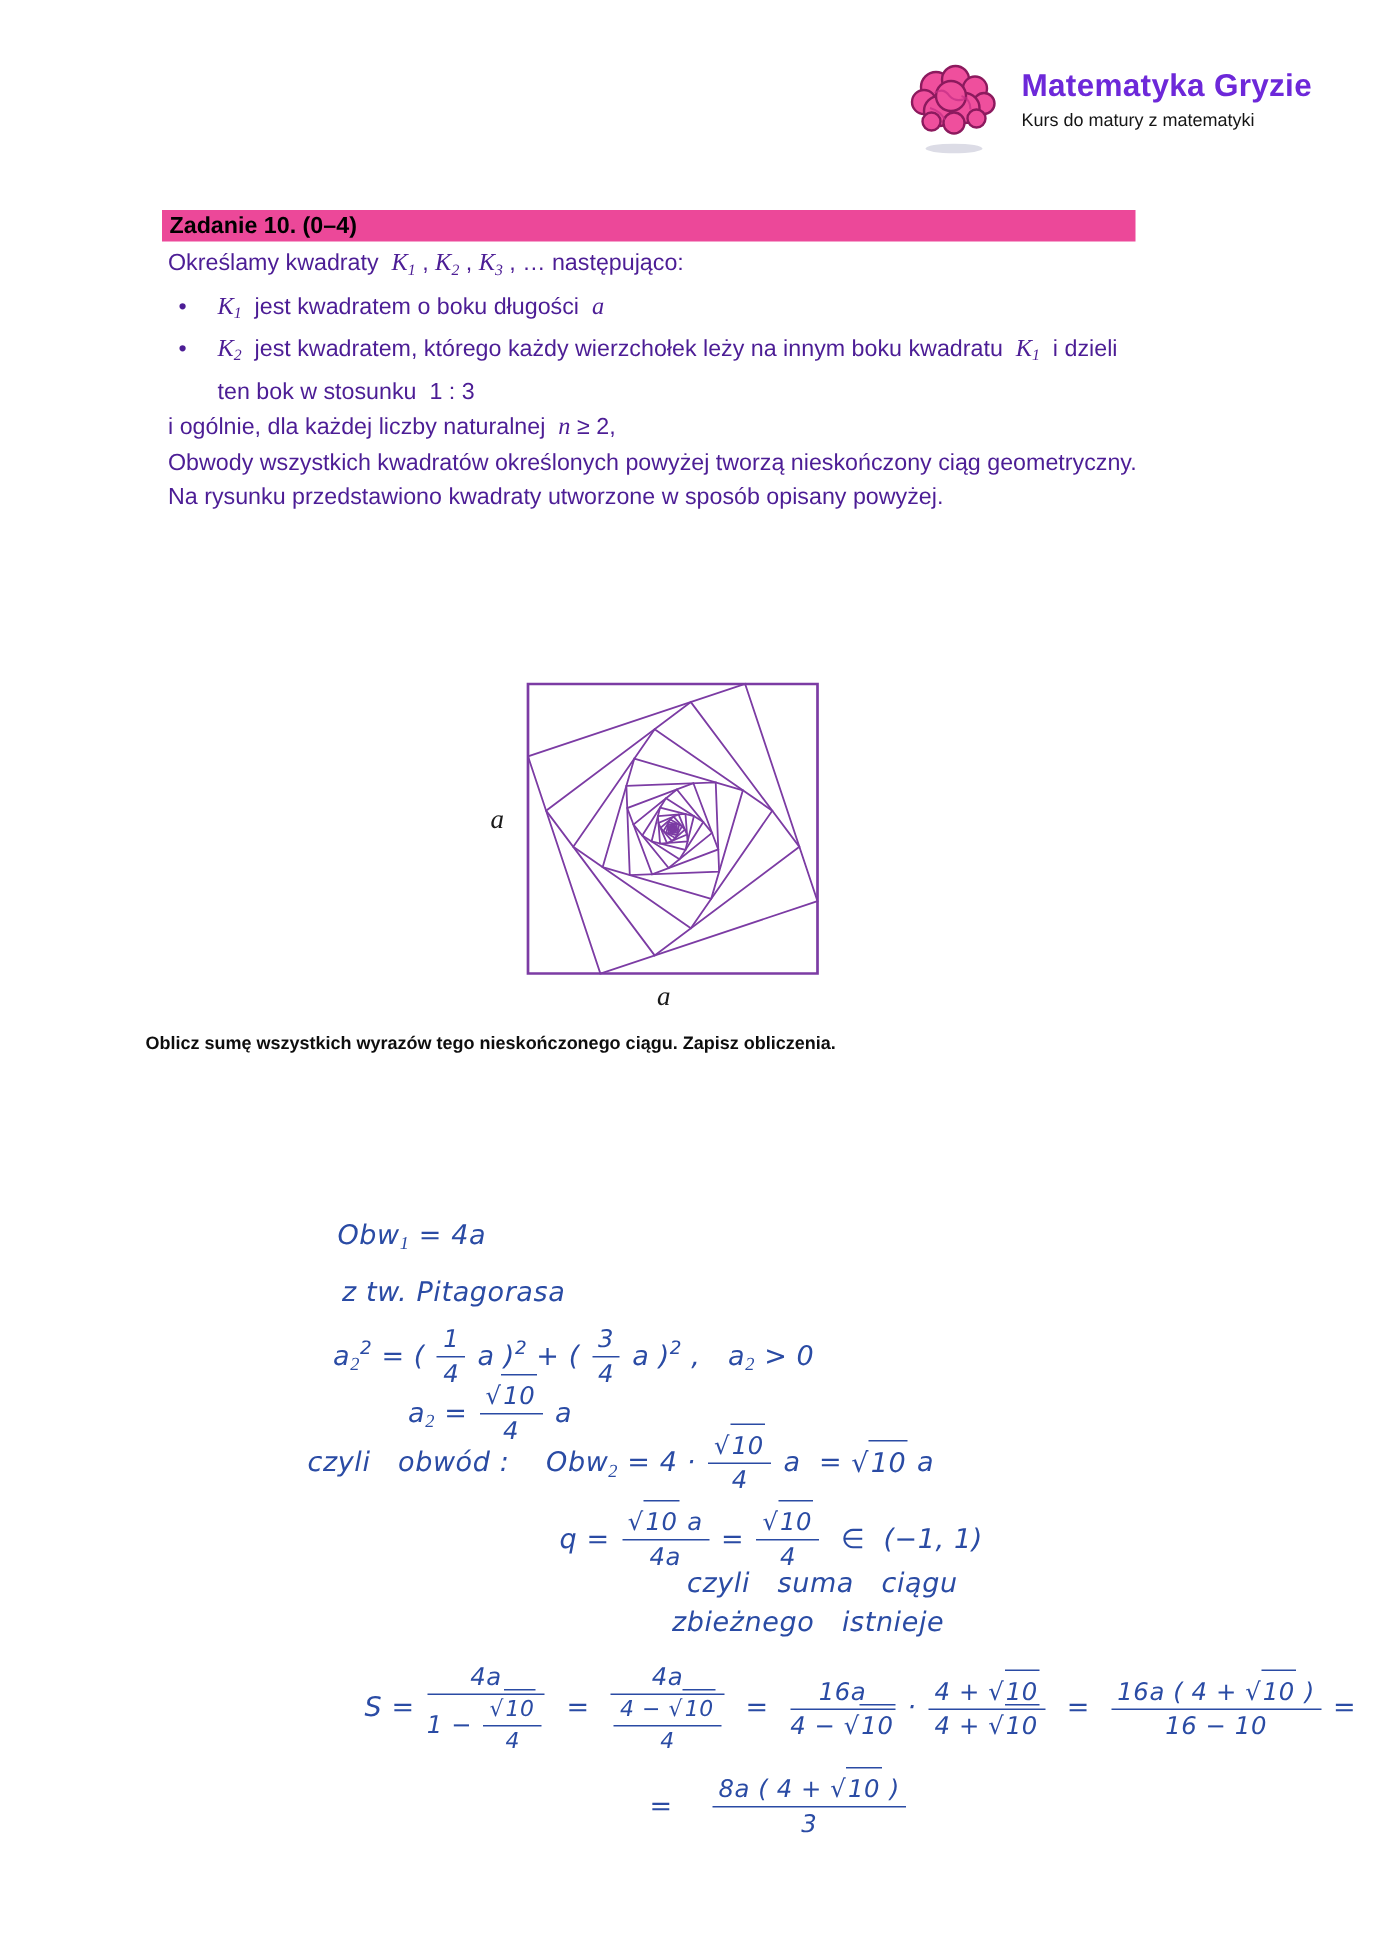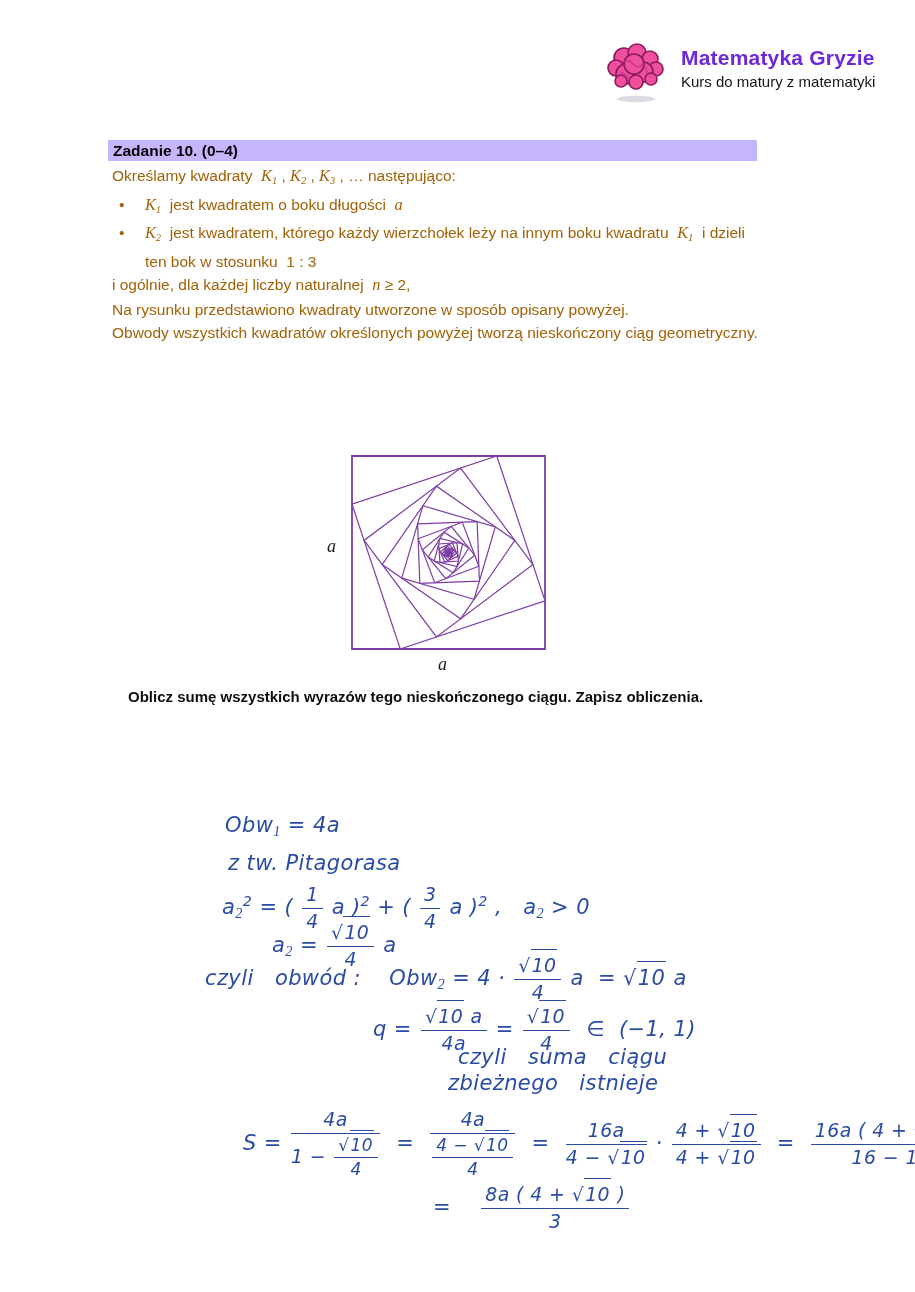--- a/index.html
+++ b/index.html
@@ -4,53 +4,53 @@
 <style>
   html,body{margin:0;padding:0;background:#ffffff;}
   .page{position:relative;width:915px;height:1292px;background:#ffffff;
         font-family:"Liberation Sans",sans-serif;color:#1b1b1b;overflow:hidden;}
 
   
   .logo{position:absolute;left:603px;top:38px;display:flex;align-items:flex-start;}
   .logo-art{position:relative;width:68px;height:66px;flex:0 0 auto;}
   .logo-textwrap{margin-left:10px;padding-top:8px;}
   .logo-title{font-size:21px;font-weight:bold;color:#6d28d9;letter-spacing:.2px;line-height:1.1;}
-  .logo-subtitle{font-size:15px;color:#151515;margin-top:4px;}
+  .logo-subtitle{font-size:12px;color:#151515;margin-top:4px;}
 
   
   .header-bar{position:absolute;left:108px;top:140px;width:649px;height:21px;
-              background:#c4b5fd;display:flex;align-items:center;}
+              background:#ec4899;display:flex;align-items:center;}
   .header-title{font-weight:bold;font-size:15.5px;color:#000;padding-left:5px;}
 
   
   .body-text{position:absolute;left:112px;top:164px;width:652px;
-             font-size:15.5px;line-height:23.5px;color:#a16207;}
+             font-size:15.5px;line-height:23.5px;color:#4c1d95;}
   .block{position:relative;}
   .block .txt{white-space:pre-wrap;}
   .block.bullet{padding-left:33px;}
   .block.bullet::before{content:"•";position:absolute;left:7px;top:0;}
   .tk-var{font-family:"Liberation Serif",serif;font-style:italic;font-size:1.05em;}
   .tk-sub{font-family:"Liberation Serif",serif;font-style:italic;font-size:.68em;vertical-align:-.3em;}
   .tk-sup{font-size:.68em;vertical-align:.55em;}
 
   
   .figure{position:absolute;left:350px;top:454px;width:193px;height:193px;}
   .fig-label{position:absolute;font-family:"Liberation Serif",serif;font-style:italic;
              font-size:18px;color:#1b1b1b;}
   .fig-label.left{left:-23px;top:82px;}
   .fig-label.bottom{left:88px;top:200px;}
 
   
-  .instruction{position:absolute;left:128px;top:688px;width:660px;
-               font-weight:bold;font-size:15px;color:#0e0e0e;}
+  .instruction{position:absolute;left:97px;top:688px;width:660px;
+               font-weight:bold;font-size:12px;color:#0e0e0e;}
 
   
   .solution{position:absolute;left:110px;top:805px;width:640px;height:460px;
             font-family:"DejaVu Sans",sans-serif;font-style:italic;
-            font-size:21px;letter-spacing:.4px;}
+            font-size:18px;letter-spacing:.4px;}
   .sol-line{position:absolute;white-space:nowrap;}
   .sol-line .txt{white-space:pre;}
   .sol-line:nth-child(1){left:115px;top:8px;}
   .sol-line:nth-child(2){left:118px;top:46px;text-align:center;}
   .sol-line:nth-child(3){left:112px;top:78px;}
   .sol-line:nth-child(4){left:162px;top:116px;}
   .sol-line:nth-child(5){left:95px;top:149px;}
   .sol-line:nth-child(6){left:263px;top:200px;}
   .sol-line:nth-child(7){left:348px;top:240px;text-align:right;}
   .sol-line:nth-child(8){left:338px;top:266px;}
@@ -99,22 +99,22 @@
 
   <div class="header-bar">
     <span class="header-title">Zadanie 10. (0–4)</span>
   </div>
 
   <div class="body-text" id="body-blocks">
       <div class="block para"><span class="txt">Określamy kwadraty  </span><span class="tk-var">K</span><span class="tk-sub">1</span><span class="txt"> , </span><span class="tk-var">K</span><span class="tk-sub">2</span><span class="txt"> , </span><span class="tk-var">K</span><span class="tk-sub">3</span><span class="txt"> , … następująco:</span></div>
       <div class="block bullet"><span class="tk-var">K</span><span class="tk-sub">1</span><span class="txt">  jest kwadratem o boku długości  </span><span class="tk-var">a</span></div>
       <div class="block bullet"><span class="tk-var">K</span><span class="tk-sub">2</span><span class="txt">  jest kwadratem, którego każdy wierzchołek leży na innym boku kwadratu  </span><span class="tk-var">K</span><span class="tk-sub">1</span><span class="txt">  i dzieli ten bok w stosunku  1 : 3</span></div>
       <div class="block para"><span class="txt">i ogólnie, dla każdej liczby naturalnej  </span><span class="tk-var">n</span><span class="txt"> ≥ 2,</span></div>
+      <div class="block para"><span class="txt">Obwody wszystkich kwadratów określonych powyżej tworzą nieskończony ciąg geometryczny.</span></div>
       <div class="block para"><span class="txt">Na rysunku przedstawiono kwadraty utworzone w sposób opisany powyżej.</span></div>
-      <div class="block para"><span class="txt">Obwody wszystkich kwadratów określonych powyżej tworzą nieskończony ciąg geometryczny.</span></div>
     </div>
 
   <div class="figure">
     <svg id="figure-svg" width="197" height="197" viewBox="-2 -2 197 197">
         <polygon points="0.00,0.00 193.00,0.00 193.00,193.00 0.00,193.00" fill="none" stroke="#7c3ca4" stroke-width="1.8"></polygon>
         <polygon points="144.75,0.00 193.00,144.75 48.25,193.00 0.00,48.25" fill="none" stroke="#7c3ca4" stroke-width="1.2"></polygon>
         <polygon points="180.94,108.56 84.44,180.94 12.06,84.44 108.56,12.06" fill="none" stroke="#7c3ca4" stroke-width="1.2"></polygon>
         <polygon points="108.56,162.84 30.16,108.56 84.44,30.16 162.84,84.44" fill="none" stroke="#7c3ca4" stroke-width="1.2"></polygon>
         <polygon points="49.76,122.13 70.87,49.76 143.24,70.87 122.13,143.24" fill="none" stroke="#7c3ca4" stroke-width="1.2"></polygon>
         <polygon points="65.59,67.85 125.15,65.59 127.41,125.15 67.85,127.41" fill="none" stroke="#7c3ca4" stroke-width="1.2"></polygon>

